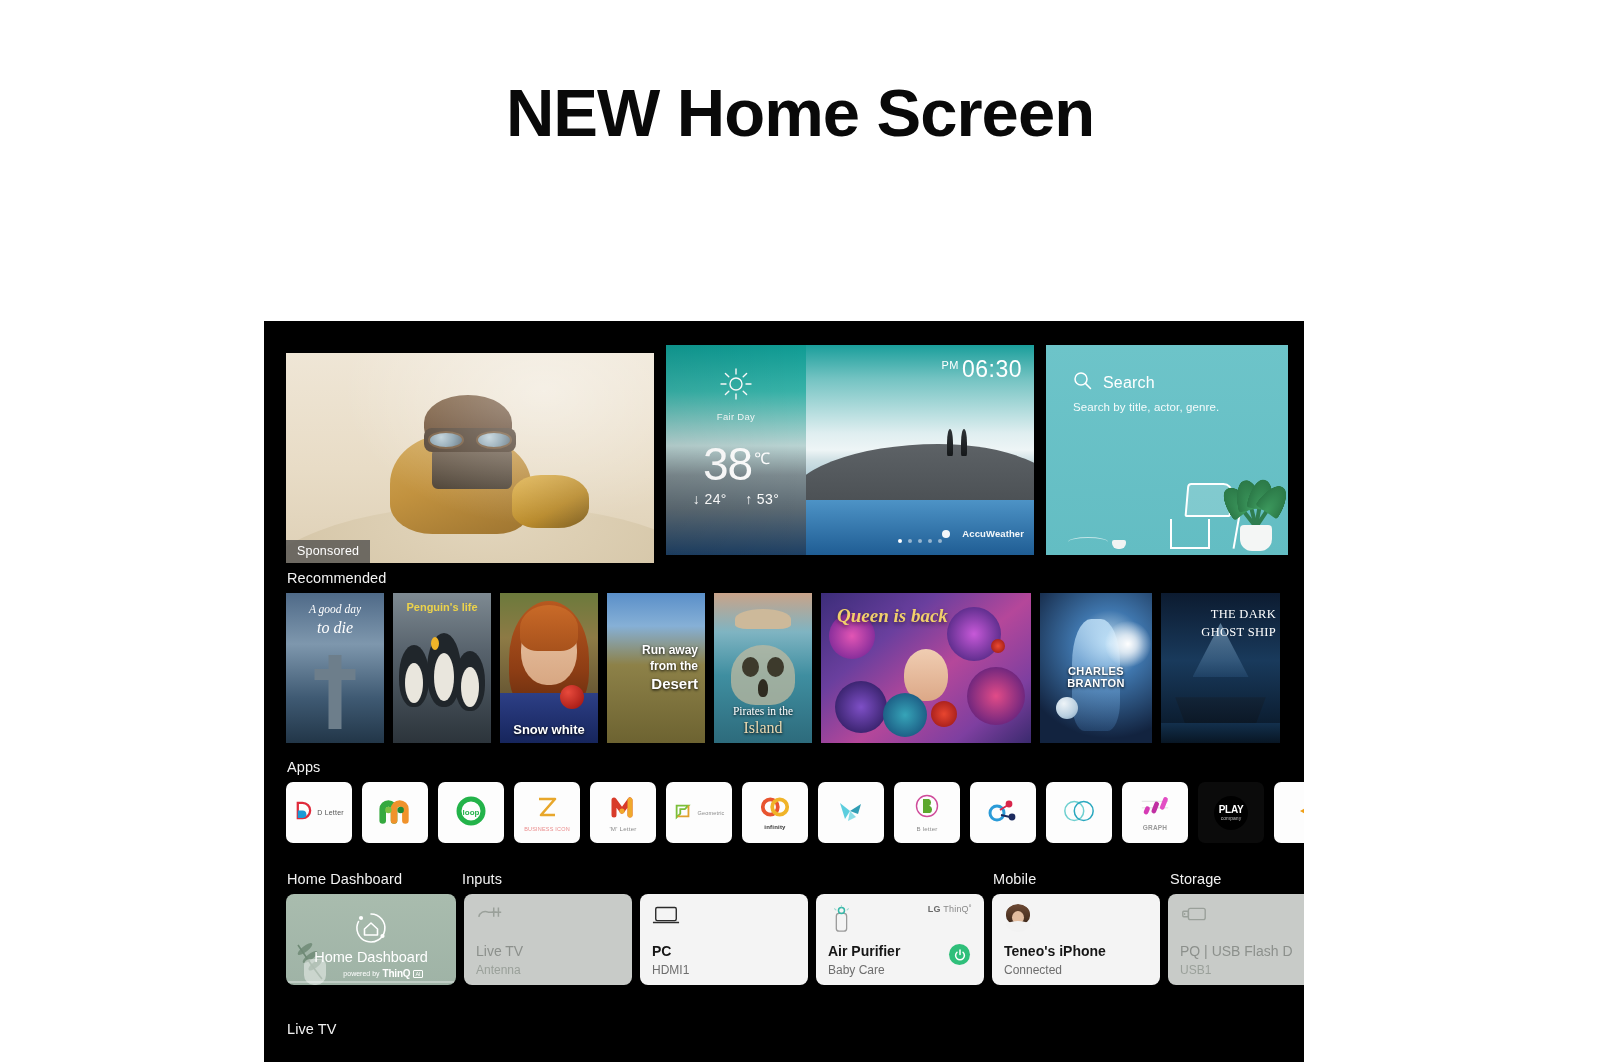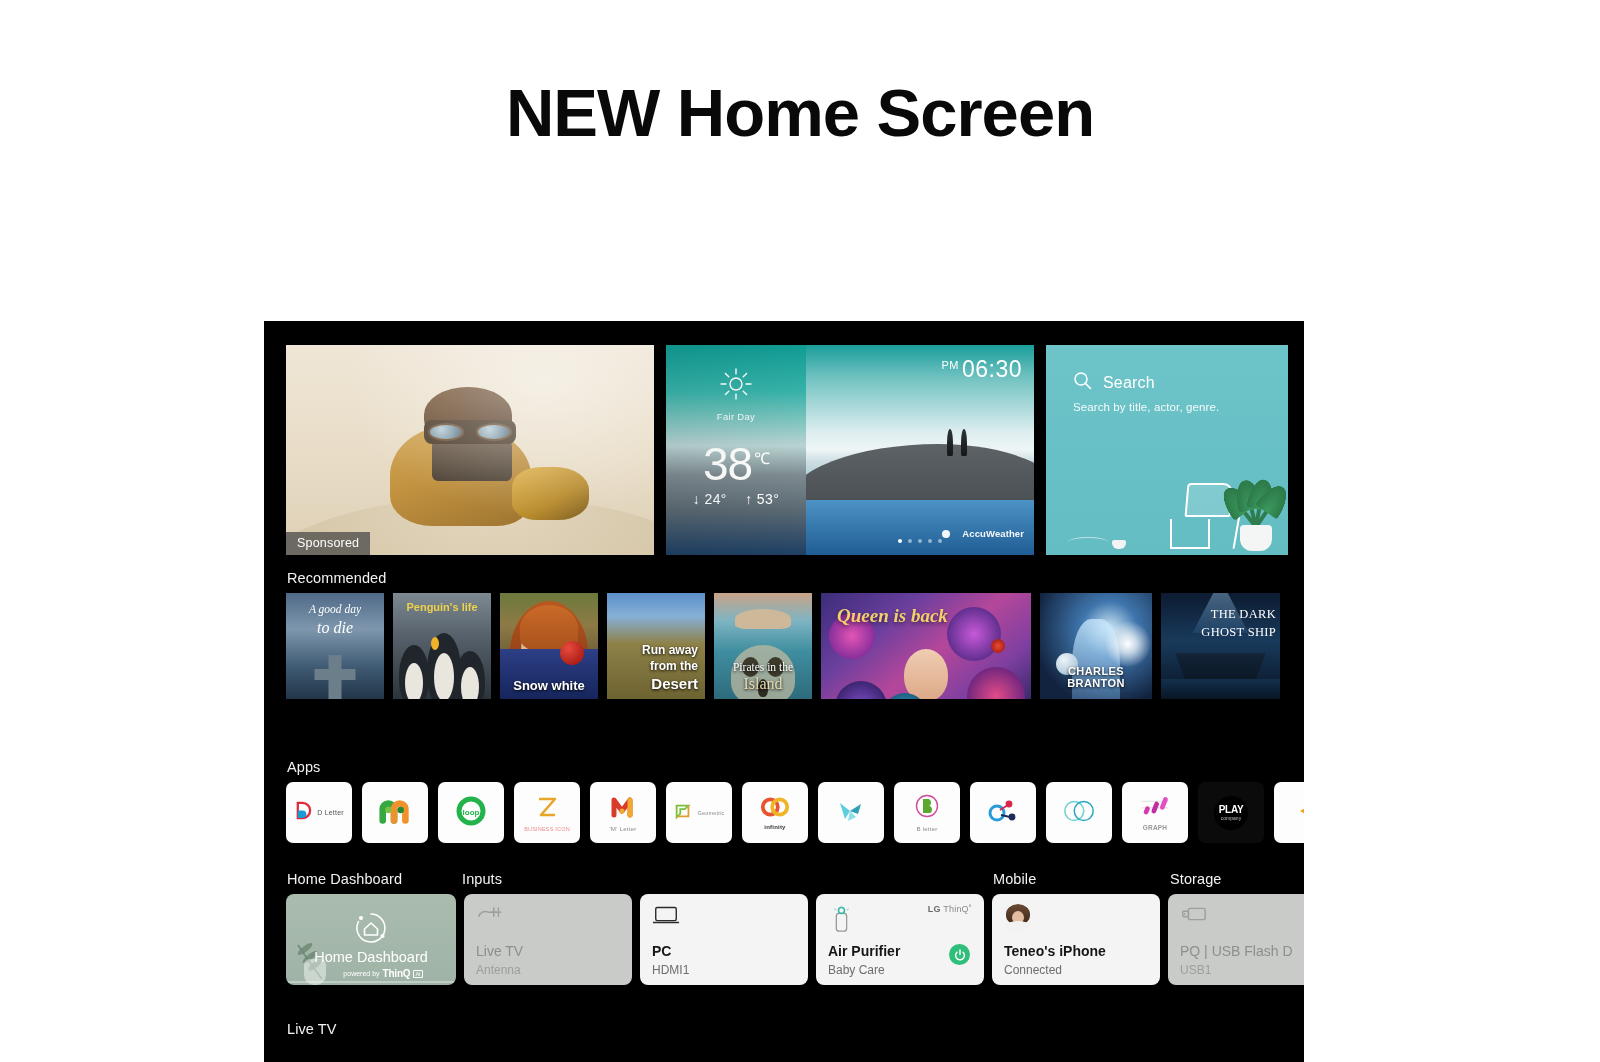--- a/index.html
+++ b/index.html
@@ -27,21 +27,21 @@
     position: absolute; left: 264px; top: 321px;
     width: 1040px; height: 741px;
     background: #000; overflow: hidden;
   }
 
   
   .hero-row { position: absolute; left: 22px; top: 24px; display: flex; gap: 12px; }
 
   .hero-card { position: relative; overflow: hidden; }
 
-  .ad-card { width: 368px; height: 210px; background: #e9dfcd; }
+  .ad-card { width: 368px; height: 210px; background: #e9dfcd; margin-top: 8px; }
   .ad-sky { position:absolute; inset:0;
     background: linear-gradient(180deg,#efe6d6 0%,#e8dcc6 55%,#ded0b6 100%); }
   .ad-dune { position:absolute; left:-10%; bottom:-34%; width:130%; height:62%;
     background: radial-gradient(ellipse at 50% 10%, #e3d6bd 0%, #d6c7a9 60%, #cbbb9b 100%);
     border-radius: 50% 50% 0 0 / 70% 70% 0 0; }
   .ad-figure { position:absolute; left:24%; bottom:14%; width:52%; height:66%; }
   .ad-coat { position:absolute; left:8%; bottom:0; width:74%; height:72%;
     background: linear-gradient(160deg,#d2a857 0%,#c2923f 45%,#9d7430 100%);
     border-radius: 42% 48% 24% 30% / 50% 50% 26% 30%; }
   .ad-pack { position:absolute; right:-12%; bottom:4%; width:40%; height:38%;
@@ -121,21 +121,21 @@
     border-top:1.6px solid rgba(255,255,255,.75); border-radius:50%; opacity:.8; }
   .sc-cup { position:absolute; left:66px; bottom:6px; width:14px; height:9px;
     background:#f1f4f3; border-radius: 2px 2px 6px 6px; }
 
   
   .sec-label { color:#f2f2f2; font-size:14.5px; letter-spacing:.1px; font-weight:400; }
 
   
   .rec-label { position:absolute; left:23px; top:249px; }
   .rec-row { position:absolute; left:22px; top:272px; display:flex; gap:9px; }
-  .rec-tile { position:relative; width:98px; height:106px; overflow:hidden; background:#111; flex:0 0 auto; }
+  .rec-tile { position:relative; width:98px; height:150px; overflow:hidden; background:#111; flex:0 0 auto; }
   .rec-tile .tt { position:absolute; left:0; right:0; padding:0 7px; text-align:center; }
 
   .t1 { background: linear-gradient(180deg,#4f6a88 0%,#7e97ad 34%,#3f5a73 70%,#223648 100%); }
   .t1 .cross { position:absolute; left:50%; transform:translateX(-50%); top:62px; width:13px; height:74px; background:#6d7e8b; }
   .t1 .cross::before { content:""; position:absolute; left:-14px; top:14px; width:41px; height:11px; background:#6d7e8b; }
   .t2 { background: linear-gradient(180deg,#7e8a92 0%,#56616b 40%,#2c343b 100%); }
   .t3 { background: linear-gradient(180deg,#6c7a3c 0%,#8d7a45 30%,#4a3b25 100%); }
   .t4 { background: linear-gradient(180deg,#5a8fc9 0%,#86b0d6 22%,#8d8148 48%,#6d6331 100%); }
   .t5 { background: linear-gradient(180deg,#c9a389 0%,#7fb4c2 26%,#3f8ea0 55%,#2d6b7c 100%); }
   .t6 { width:210px; background: linear-gradient(140deg,#3c2d7a 0%,#6a3f9e 30%,#b5479a 55%,#7e3fa0 80%,#3a2a6e 100%); }

